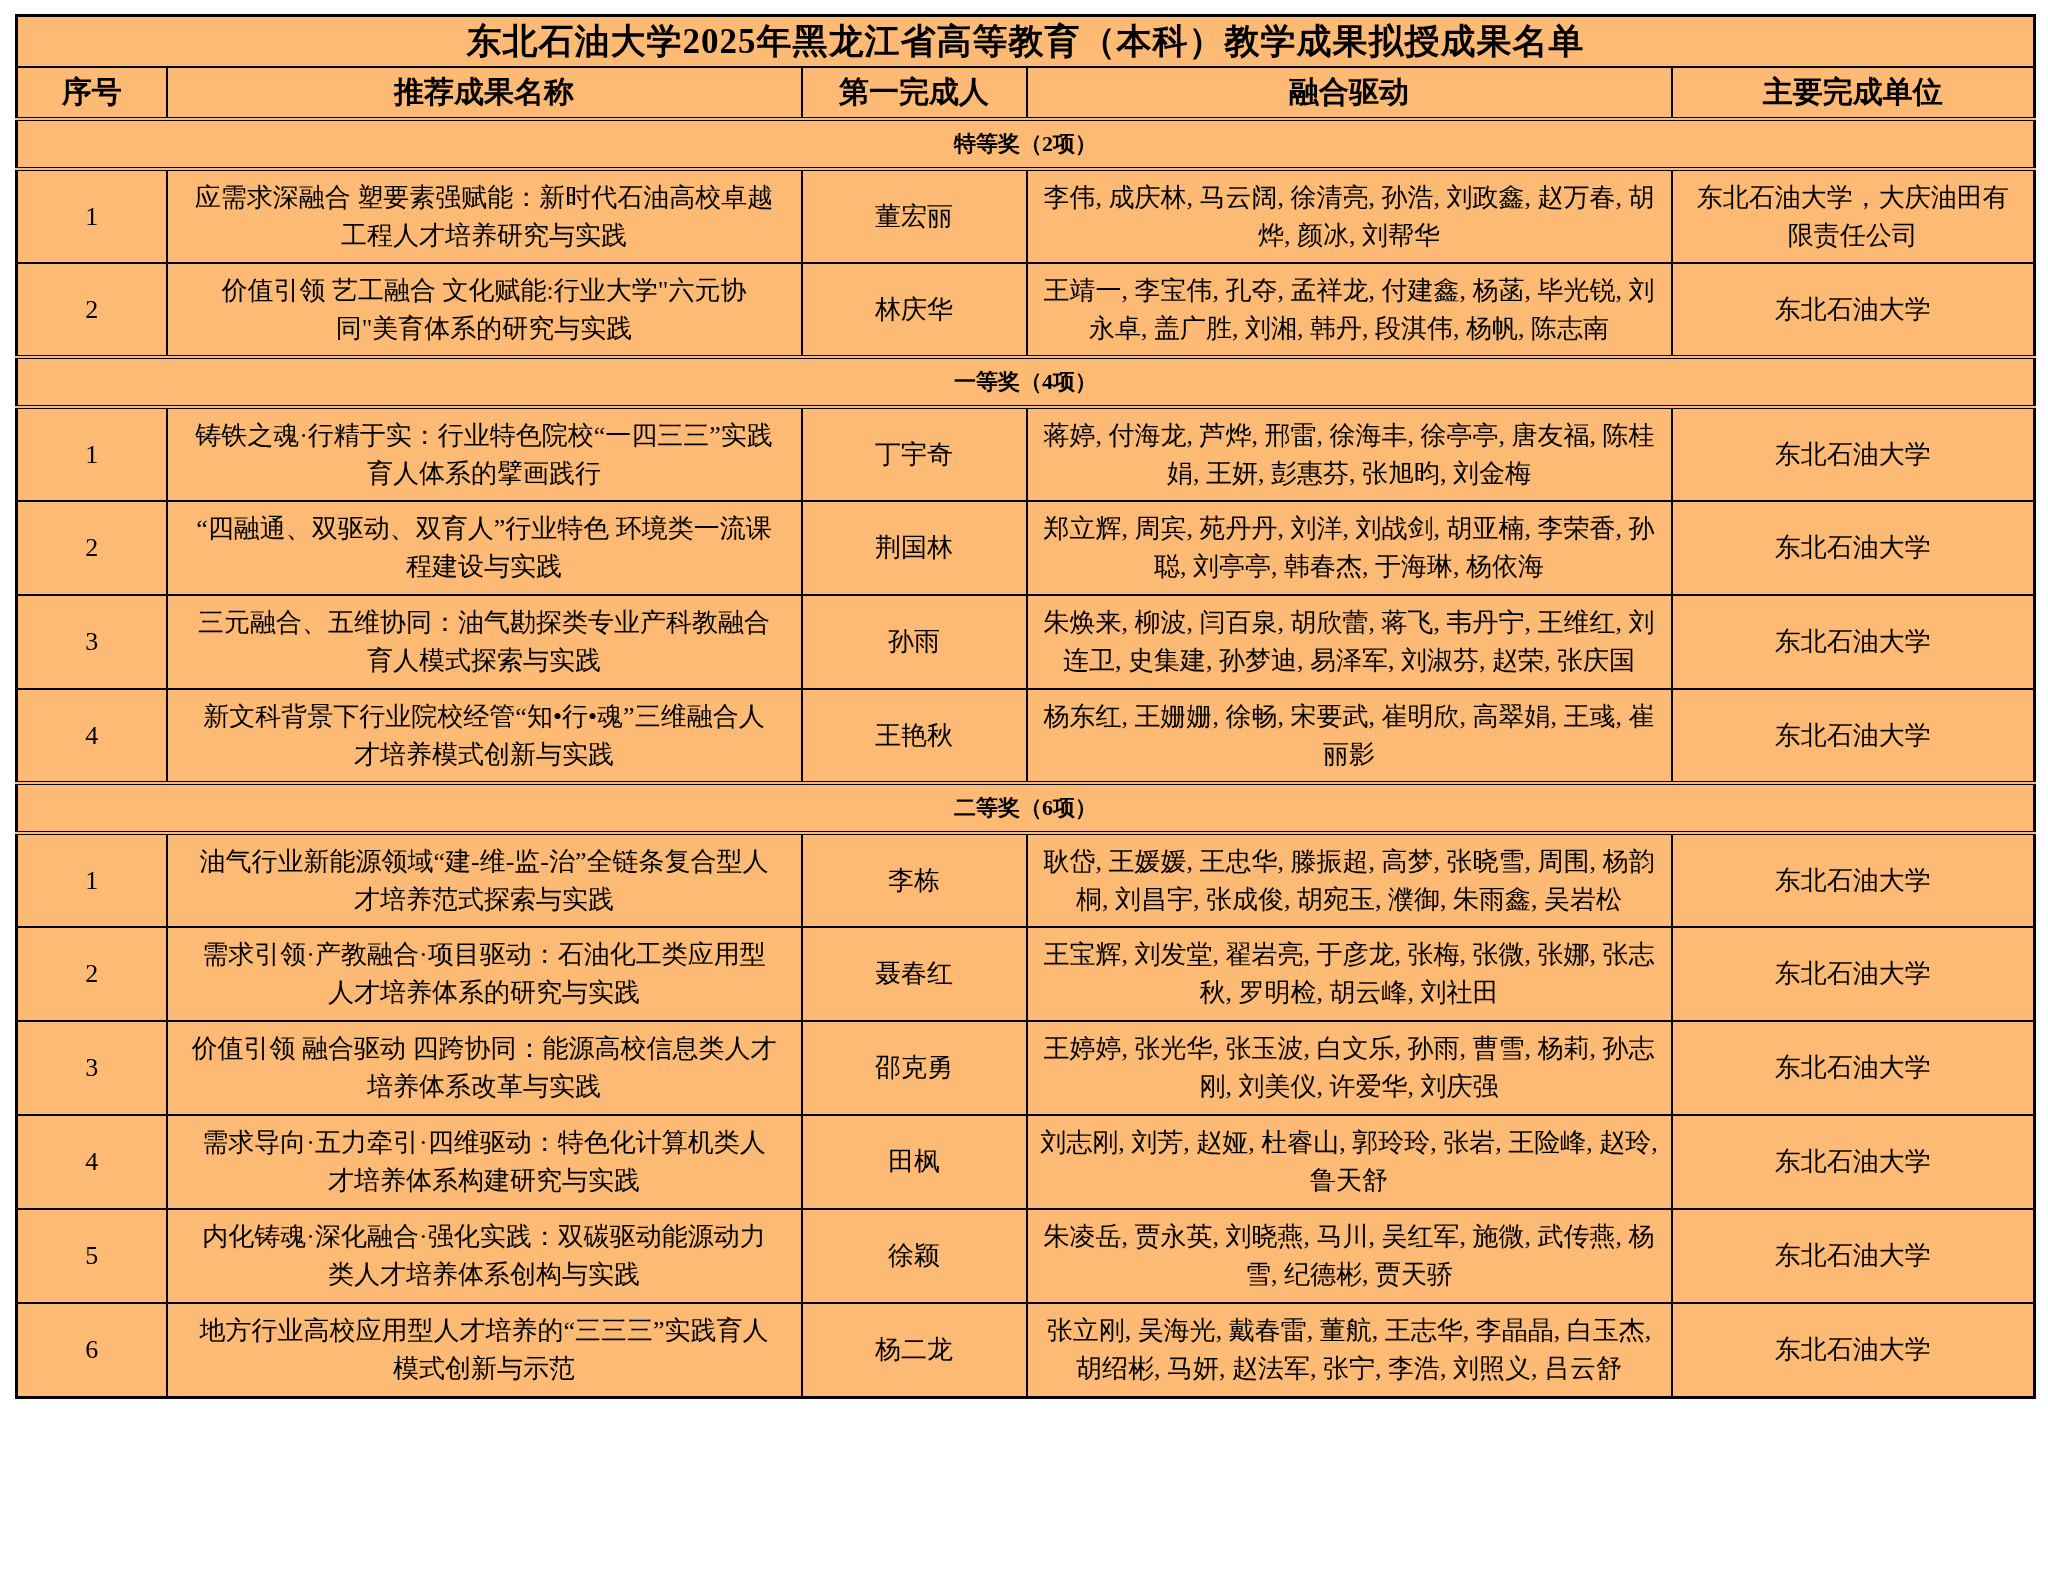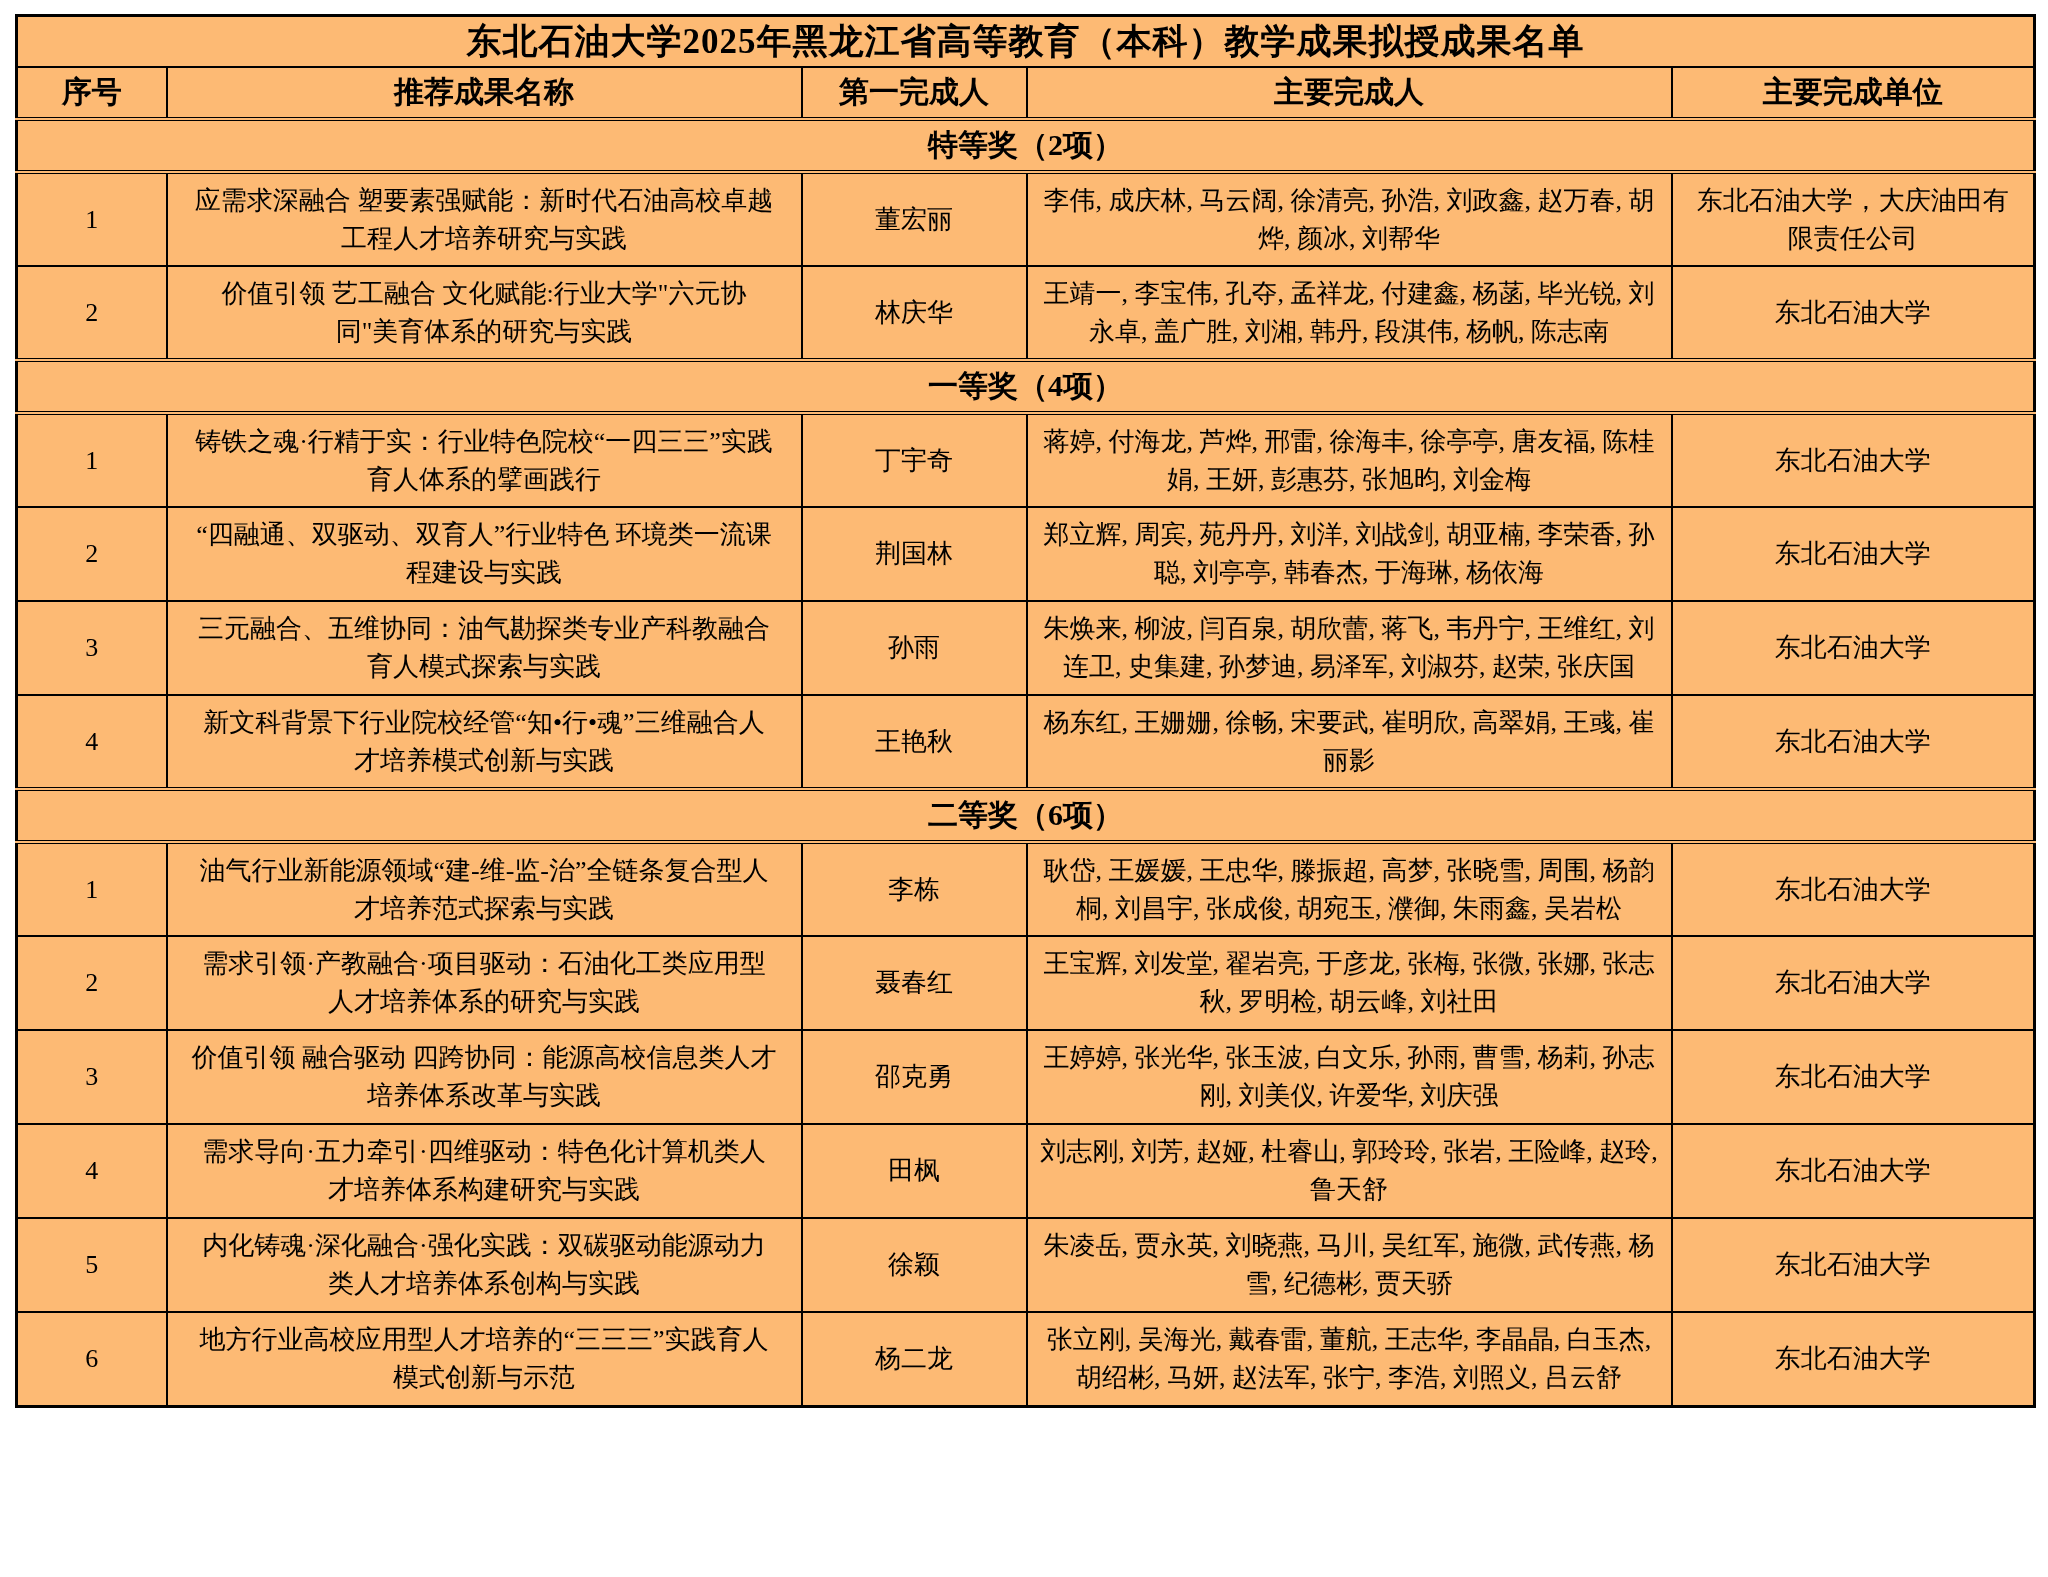--- a/index.html
+++ b/index.html
@@ -31,21 +31,21 @@
     padding:1px 4px;
     letter-spacing:1px;
   }
   .header-row th {
     font-size:30px;
     font-weight:bold;
     height:40px;
     border-bottom:4px double #000;
   }
   .section-row td {
-    font-size:30px;
+    font-size:22px;
     font-weight:bold;
     height:50px;
     border-top:4px double #000;
     border-bottom:4px double #000;
   }
   .data-row { height:94px; }
   .data-row td {
     font-size:26px;
     line-height:38px;
   }
@@ -67,21 +67,21 @@
       <col style="width:363px">
     </colgroup>
     <thead>
       <tr>
         <th colspan="5" class="title-cell">东北石油大学2025年黑龙江省高等教育（本科）教学成果拟授成果名单</th>
       </tr>
       <tr id="header-row" class="header-row">
           <th>序号</th>
           <th>推荐成果名称</th>
           <th>第一完成人</th>
-          <th>主要完成人</th>
+          <th>融合驱动</th>
           <th>主要完成单位</th>
         </tr>
     </thead>
     <tbody id="table-body">
         <tr class="section-row">
     <td colspan="5">特等奖（2项）</td>
   </tr>
         <tr class="data-row">
     <td class="c-no">1</td>
     <td class="c-name">应需求深融合 塑要素强赋能：新时代石油高校卓越工程人才培养研究与实践</td>

